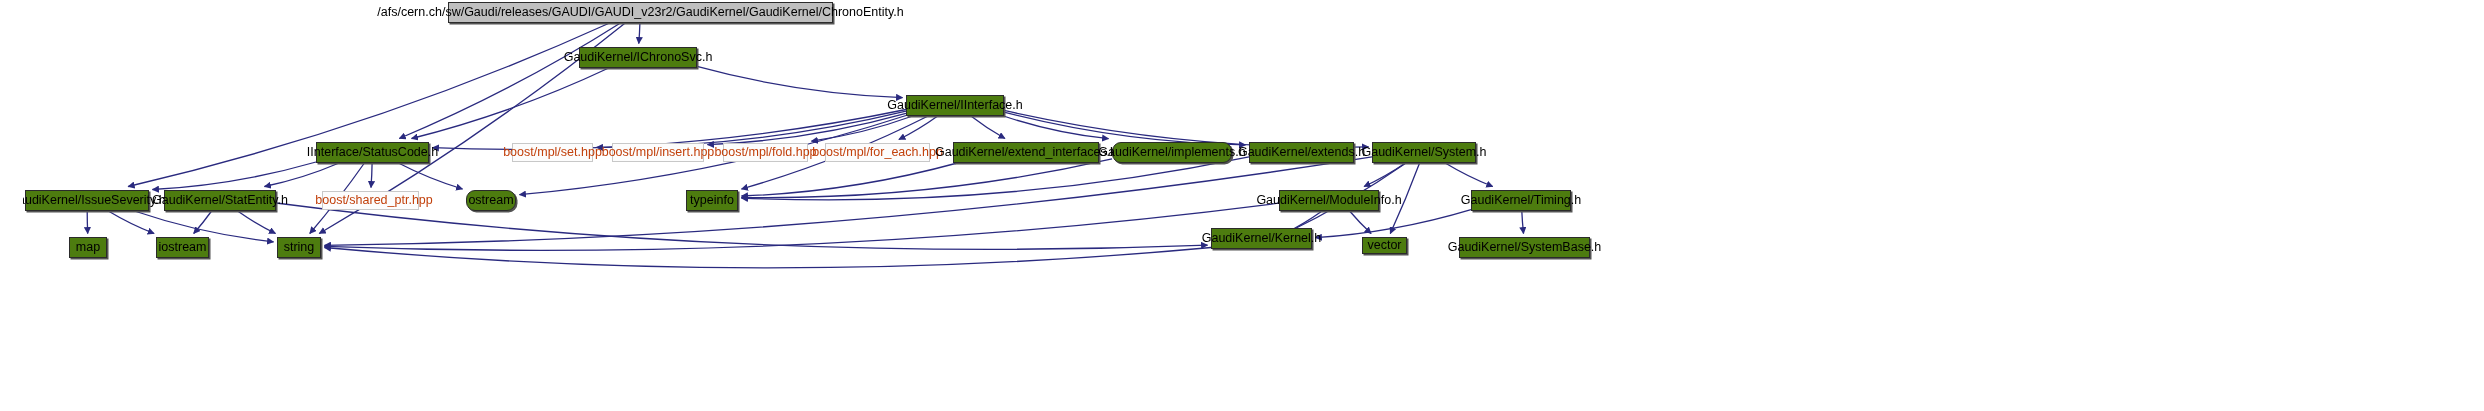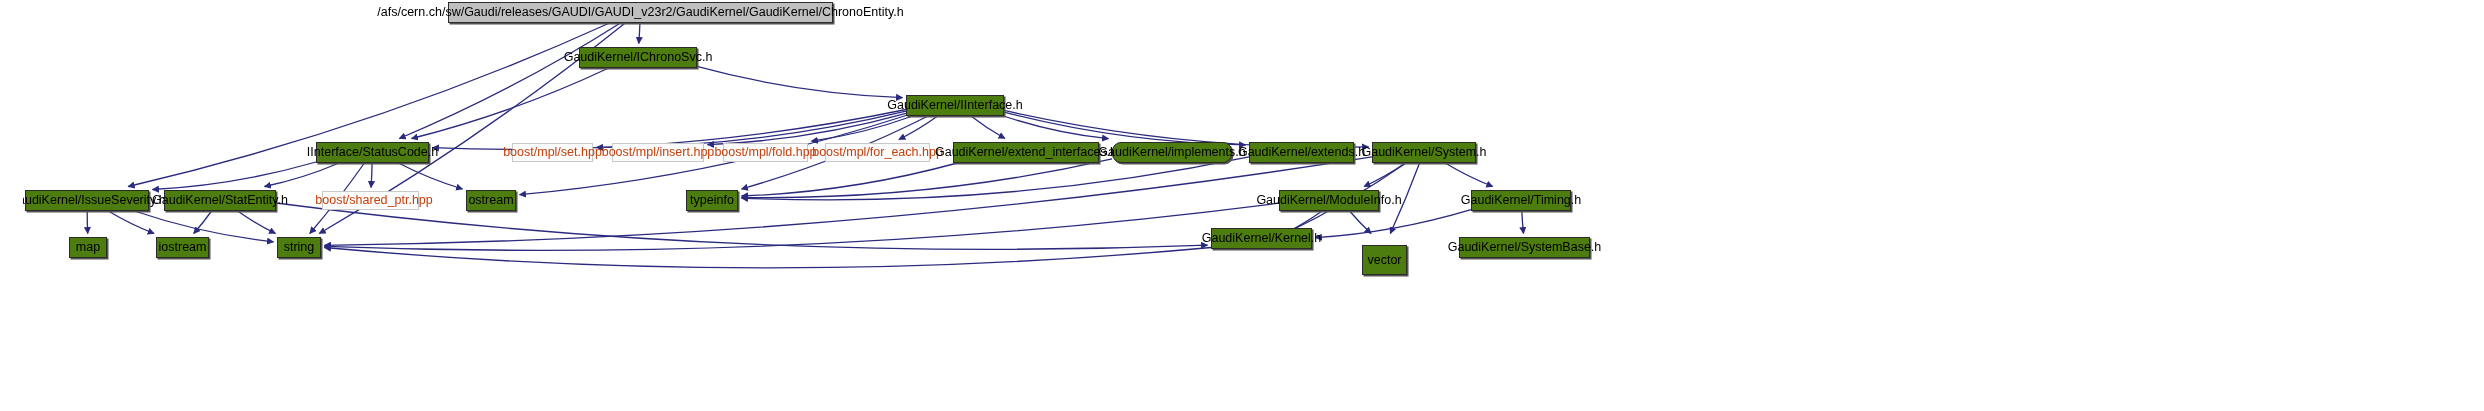--- a/index.html
+++ b/index.html
@@ -139,21 +139,21 @@
       </div>
       <div class="node solid" style="left: 2px; top: 190px; width: 124px; height: 21px;">
         <span class="lbl">GaudiKernel/IssueSeverity.h</span>
       </div>
       <div class="node solid" style="left: 141px; top: 190px; width: 112px; height: 21px;">
         <span class="lbl">GaudiKernel/StatEntity.h</span>
       </div>
       <div class="node ghost" style="left: 299px; top: 191px; width: 97px; height: 19px; padding-left: 7px;">
         <span class="lbl">boost/shared_ptr.hpp</span>
       </div>
-      <div class="node solid" style="left: 443px; top: 190px; width: 50px; height: 21px;">
+      <div class="node solid" style="left: 443px; top: 190px; width: 50px; height: 21px; border-radius: 9px;">
         <span class="lbl">ostream</span>
       </div>
       <div class="node solid" style="left: 663px; top: 190px; width: 52px; height: 21px;">
         <span class="lbl">typeinfo</span>
       </div>
       <div class="node solid" style="left: 1256px; top: 190px; width: 100px; height: 21px;">
         <span class="lbl">GaudiKernel/ModuleInfo.h</span>
       </div>
       <div class="node solid" style="left: 1448px; top: 190px; width: 100px; height: 21px; justify-content: center;">
         <span class="lbl">GaudiKernel/Timing.h</span>
@@ -163,20 +163,20 @@
       </div>
       <div class="node solid" style="left: 133px; top: 237px; width: 53px; height: 21px;">
         <span class="lbl">iostream</span>
       </div>
       <div class="node solid" style="left: 254px; top: 237px; width: 44px; height: 21px;">
         <span class="lbl">string</span>
       </div>
       <div class="node solid" style="left: 1188px; top: 228px; width: 101px; height: 21px;">
         <span class="lbl">GaudiKernel/Kernel.h</span>
       </div>
-      <div class="node solid" style="left: 1339px; top: 245px; width: 45px; height: 30px;">
+      <div class="node solid" style="left: 1339px; top: 237px; width: 45px; height: 17px;">
         <span class="lbl">vector</span>
       </div>
       <div class="node solid" style="left: 1436px; top: 237px; width: 131px; height: 21px;">
         <span class="lbl">GaudiKernel/SystemBase.h</span>
       </div>
     </div>
 </div>
 
 </body></html>

